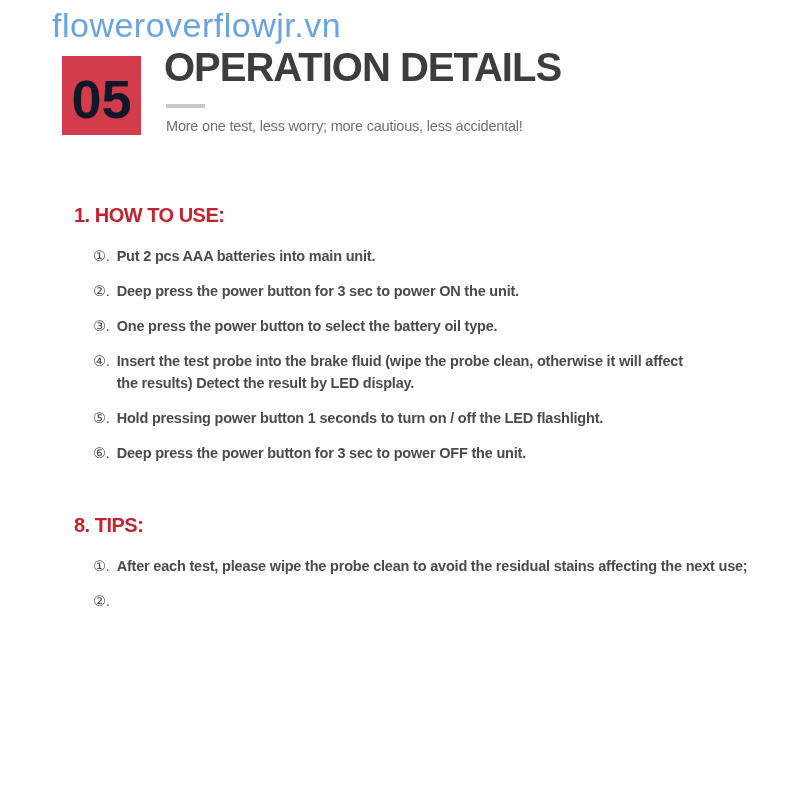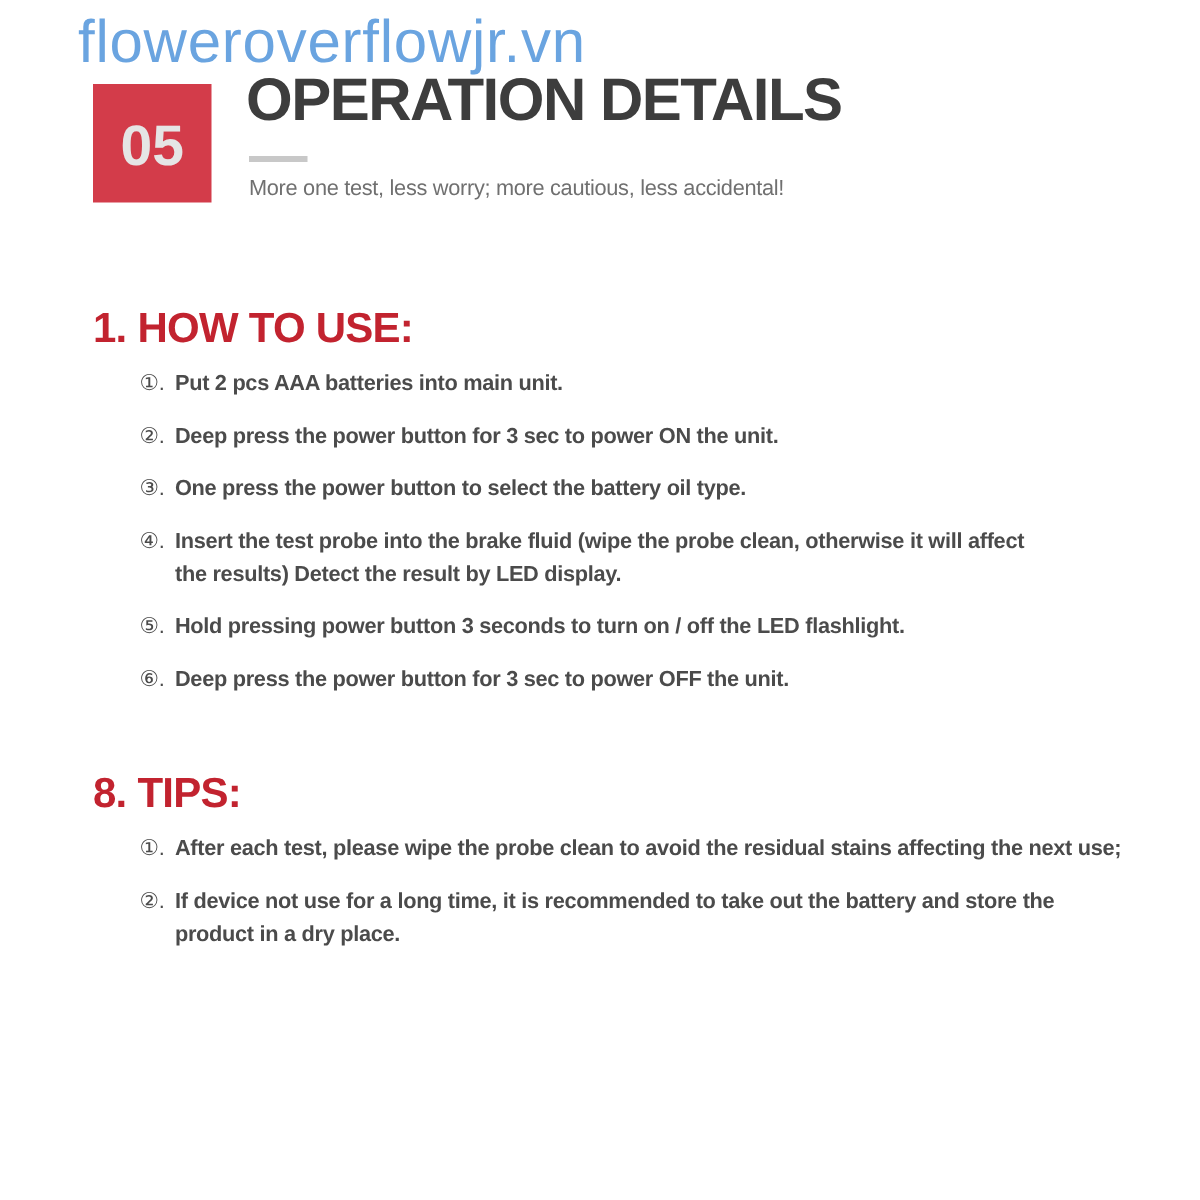--- a/index.html
+++ b/index.html
@@ -10,34 +10,34 @@
     height: 800px;
     background: var(--page-bg, #ffffff);
     overflow: hidden;
     font-family: "Liberation Sans", "DejaVu Sans", sans-serif;
   }
 
   
   .watermark {
     position: absolute;
     left: 52px; top: 6px;
-    font-size: 40px;
+    font-size: 34px;
     font-weight: 500;
     letter-spacing: 0.5px;
     color: var(--watermark-blue, #6aa4e0);
   }
 
   
   .num-badge {
     position: absolute;
     left: 62px; top: 56px;
     width: 79px; height: 79px;
     background: var(--badge-red, #d33c4a);
-    color: #e5e5e5;
-    font-size: 38px;
+    color: #0f172a;
+    font-size: 54px;
     font-weight: bold;
     display: flex;
     align-items: center;
     justify-content: center;
     padding-top: 6px;
   }
   .page-title {
     position: absolute;
     left: 164px; top: 47px;
     font-size: 40px;
@@ -58,22 +58,22 @@
     left: 166px; top: 118px;
     font-size: 14.5px;
     letter-spacing: -0.2px;
     color: var(--subtitle-gray, #707070);
     white-space: nowrap;
   }
 
   
   .section-heading {
     position: absolute;
-    left: 62px;
-    font-size: 28px;
+    left: 74px;
+    font-size: 20px;
     font-weight: bold;
     letter-spacing: -0.5px;
     color: var(--heading-red, #c2232f);
     line-height: 1;
     white-space: nowrap;
   }
   #howto-heading { top: 205px; }
   #tips-heading  { top: 515px; }
 
   .item-list {
@@ -133,35 +133,33 @@
       <span class="item-num">③.</span>
       <span class="item-text">One press the power button to select the battery oil type.</span>
     </li>
     <li>
       <span class="item-num">④.</span>
       <span class="item-text">Insert the test probe into the brake fluid (wipe the probe clean, otherwise it will affect
 the results) Detect the result by LED display.</span>
     </li>
     <li>
       <span class="item-num">⑤.</span>
-      <span class="item-text">Hold pressing power button 3 seconds to turn on / off the LED flashlight.</span>
+      <span class="item-text">Hold pressing power button 1 seconds to turn on / off the LED flashlight.</span>
     </li>
     <li>
       <span class="item-num">⑥.</span>
       <span class="item-text">Deep press the power button for 3 sec to power OFF the unit.</span>
     </li>
   </ul>
 
   <h2 class="section-heading" id="tips-heading">8. TIPS:</h2>
 
   <ul class="item-list" id="tips-list">
     <li>
       <span class="item-num">①.</span>
       <span class="item-text">After each test, please wipe the probe clean to avoid the residual stains affecting the next use;</span>
     </li>
     <li>
       <span class="item-num">②.</span>
-      <span class="item-text">If device not use for a long time, it is recommended to take out the battery and store the
-product in a dry place.</span>
     </li>
   </ul>
 
 </div>
 
 </body></html>

